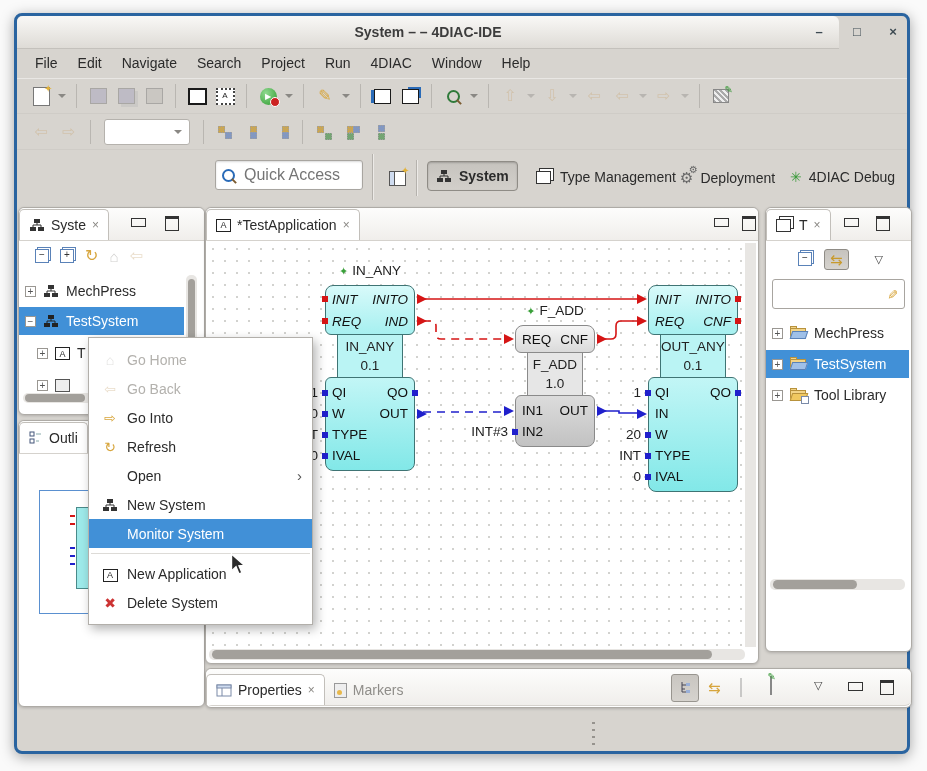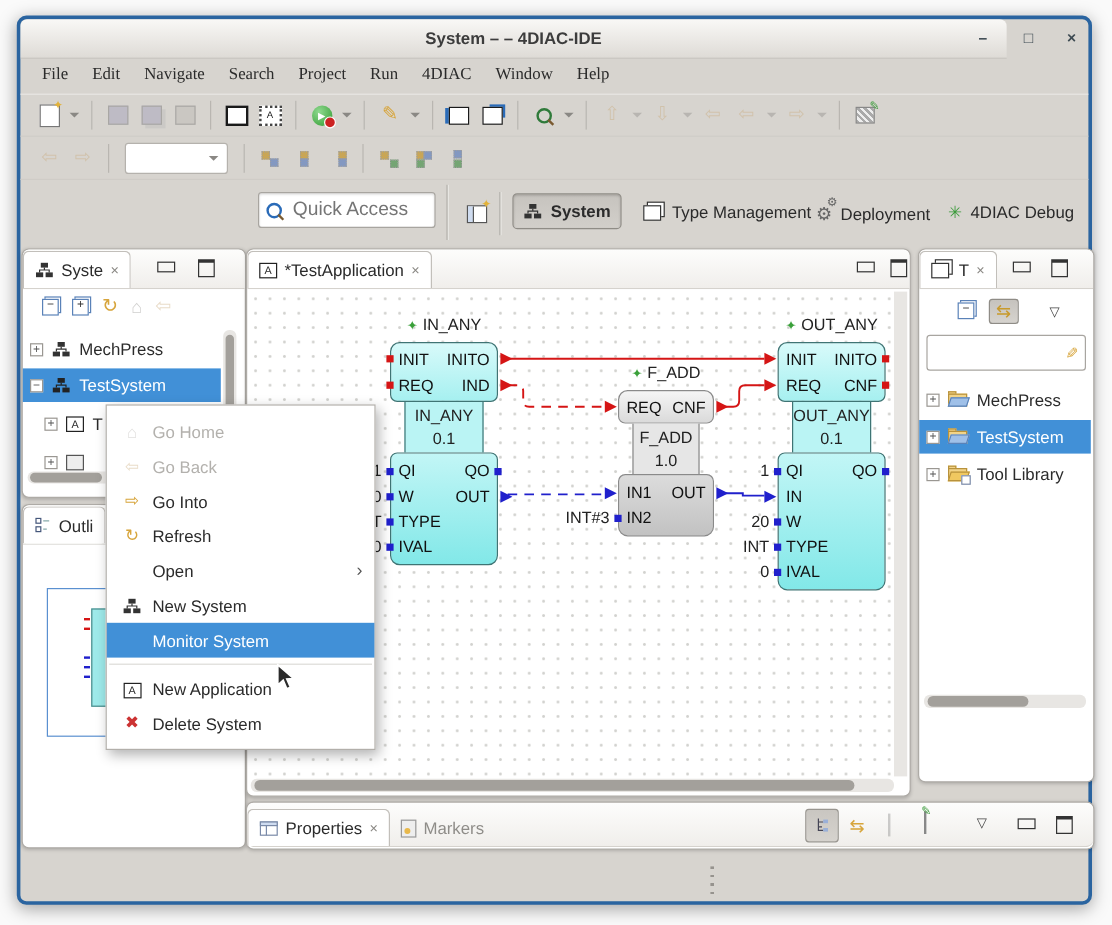--- a/index.html
+++ b/index.html
@@ -6,21 +6,21 @@
     font-family:"Liberation Sans","DejaVu Sans",sans-serif;-webkit-font-smoothing:antialiased;}
   .abs{position:absolute;}
   
   .win{left:14px;top:13px;width:890px;height:735px;border:3px solid #2a64a0;border-radius:8px;
     background:#d7d4cf;box-shadow:0 3px 14px rgba(0,0,0,.35);}
   .titlebar{left:17px;top:16px;width:822px;height:32px;border-radius:6px 6px 0 0;
     background:linear-gradient(180deg,#f9f8f6,#dedbd6);border-bottom:1px solid #c4c1bc;}
   .title{width:100%;text-align:center;line-height:32px;font-size:14px;font-weight:bold;color:#3c3c3c;}
   .winbtn{top:26px;width:14px;height:12px;color:#3d4a52;font-size:13px;font-weight:bold;line-height:12px;text-align:center;cursor:default;}
   .menubar{left:17px;top:48px;width:890px;height:30px;display:flex;align-items:center;padding-left:8px;box-sizing:border-box;}
-  .menuitem{padding:4px 10px;font-size:14px;color:#2b2b2b;font-family:Liberation Serif, serif;}
+  .menuitem{padding:4px 10px;font-size:14px;color:#2b2b2b;}
   .tbar{left:17px;width:890px;height:36px;display:flex;align-items:center;box-sizing:border-box;padding-left:10px;}
   .tb1{top:78px;border-top:1px solid #e9e7e4;border-bottom:1px solid #cfccc7;}
   .tb2{top:114px;border-bottom:1px solid #cfccc7;}
   .tsep{width:1px;height:24px;background:#b9b6b1;margin:0 7px;}
   .tbtn{width:24px;height:24px;display:flex;align-items:center;justify-content:center;margin:0 2px;position:relative;}
   .dis{opacity:.4;}
   .chev{width:0;height:0;border-left:4px solid transparent;border-right:4px solid transparent;border-top:4px solid #8a8884;margin:0 3px;}
   .gold{color:#d7a53c;} .tan{color:#c8a878;} .red{color:#cc3333;} .green{color:#3a9a3a;}
   .g16{font-size:16px;line-height:16px;} .g14{font-size:14px;line-height:14px;}
   .ico-page{width:15px;height:17px;background:#fff;border:1px solid #777;position:relative;}
@@ -67,21 +67,21 @@
   
   .canvas{left:207px;top:243px;width:538px;height:405px;background:#fff;border-radius:0 0 0 5px;
     background-image:radial-gradient(circle,#d2d2cf 1px,transparent 1.3px);background-size:12px 12px;overflow:hidden;}
   .fb{position:absolute;}
   .fb-name{position:absolute;top:0;left:-30px;right:-30px;text-align:center;font-size:13.5px;color:#222;height:22px;white-space:nowrap;}
   .spark{color:#3aa03a;font-size:11px;margin-right:4px;}
   .sect{box-sizing:border-box;position:relative;}
   .fb-ev{border:1.5px solid;border-radius:8px 8px 6px 6px;padding:2px 0;}
   .fb-neck{margin:0 12px;border:1.5px solid;border-top:none;border-bottom:none;height:42px;text-align:center;font-size:13.5px;color:#222;padding-top:2px;line-height:19px;}
   .fb-data{border:1.5px solid;border-radius:6px 6px 8px 8px;padding:4px 0;}
-  .c-cy .fb-ev{border-color:#3f7474;background:linear-gradient(180deg,#d8fafa,#a6f0f0);}
+  .c-cy .fb-ev{border-color:#3f7474;background:linear-gradient(180deg,#d8fafa,#a6f0f0);font-style:italic;}
   .c-cy .fb-neck{border-color:#3f7474;background:#baf4f4;}
   .c-cy .fb-data{border-color:#3f7474;background:linear-gradient(180deg,#c2f6f6,#82e8e8);}
   .c-gr .fb-ev{border-color:#8a8a8a;background:linear-gradient(180deg,#f5f5f5,#dadada);}
   .c-gr .fb-neck{border-color:#8a8a8a;background:#e6e6e6;}
   .c-gr .fb-data{border-color:#8a8a8a;background:linear-gradient(180deg,#dcdcdc,#c2c2c2);}
   .prow{position:relative;display:flex;justify-content:space-between;align-items:center;padding:0 6px;font-size:13.5px;color:#111;}
   .fb-ev .prow{height:22px;} .fb-data .prow{height:21px;}
   .pin{position:absolute;width:6px;height:6px;top:50%;margin-top:-3px;}
   .pin.ev{background:#d51515;} .pin.dt{background:#2020cc;}
   .pin.in{left:-4px;} .pin.out{right:-4px;}
@@ -468,21 +468,20 @@
       <div class="prow">
         <span class="pval">INT#3</span>
         <span class="pin dt in"></span>
         <span>IN2</span>
         <span></span>
       </div>
     </div>
   </div>
 
   <div class="fb c-cy" style="left:441px;top:20px;width:90px;">
-    <div class="fb-name"><span class="spark">✦</span><span>OUT_ANY</span></div>
     <div class="sect fb-ev" style="margin-top:22px;">
       <div class="prow">
         <span class="parr ev in"></span>
         <span>INIT</span>
         <span>INITO</span>
         <span class="pin ev out"></span>
       </div>
       <div class="prow">
         <span class="parr ev in"></span>
         <span>REQ</span>

